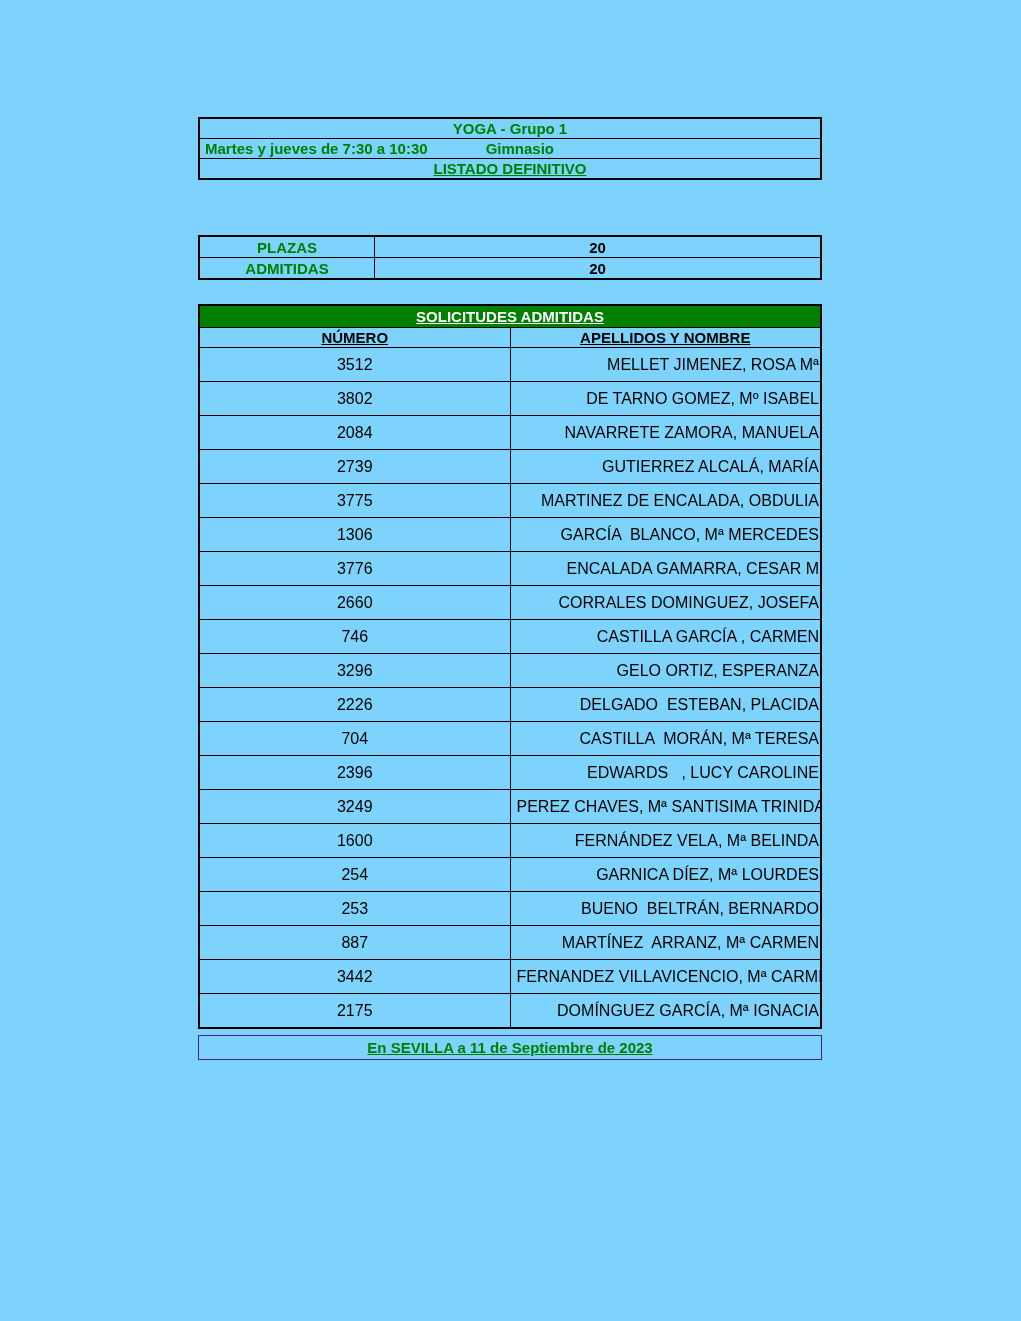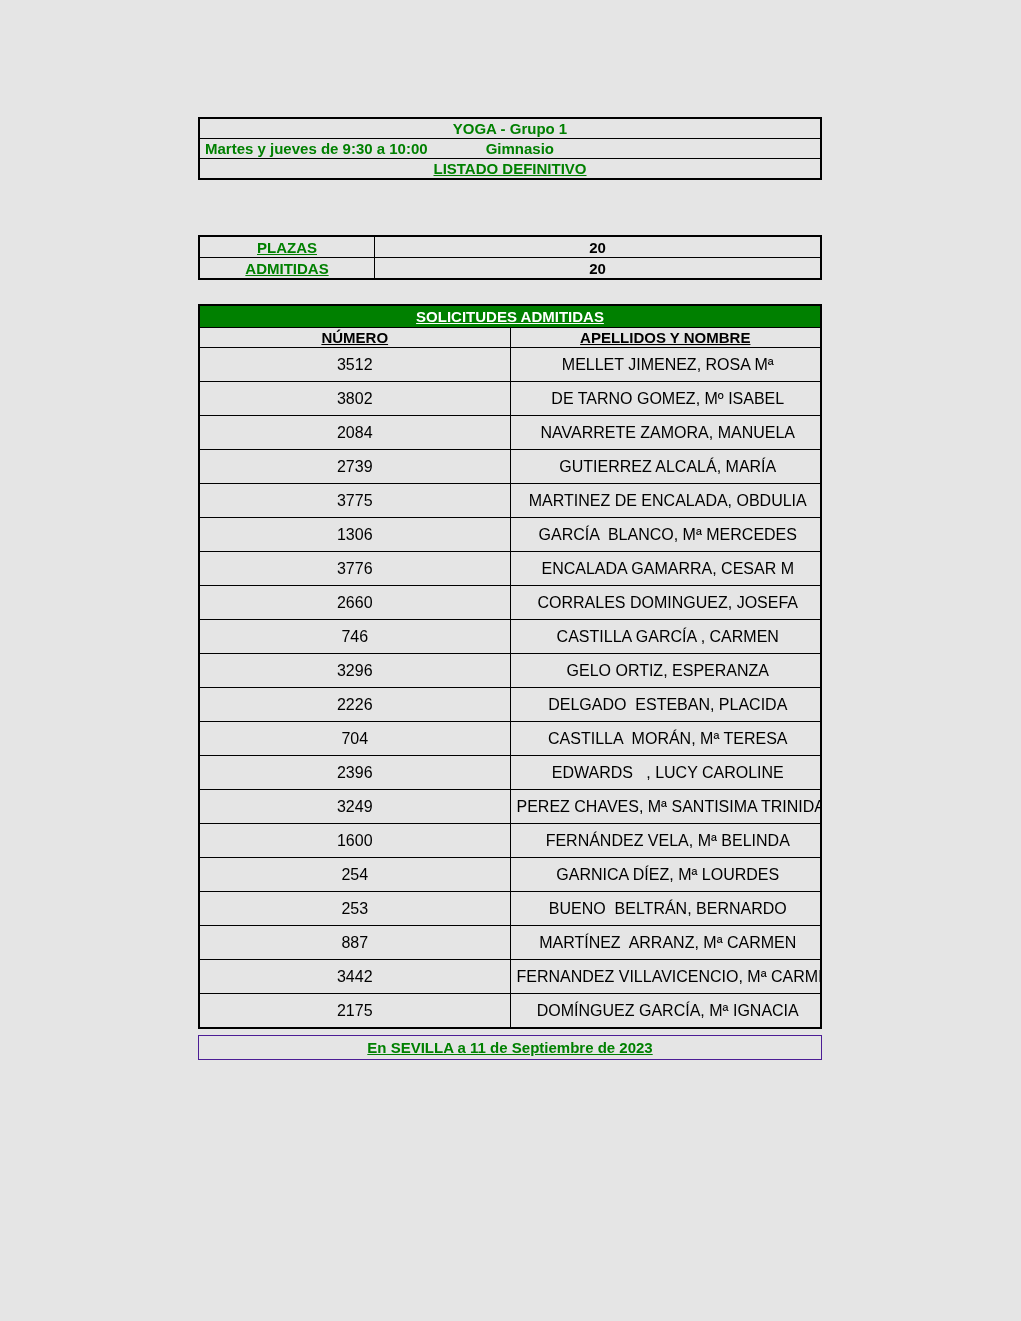--- a/index.html
+++ b/index.html
@@ -10,21 +10,21 @@
   body {
     width: 1021px;
     height: 1321px;
     position: relative;
     font-family: "Liberation Sans", sans-serif;
     color: #000000;
   }
   .page {
     position: absolute;
     inset: 0;
-    background: #e5e5e5;
+    background: #7dd3fc;
   }
   table {
     border-collapse: collapse;
     table-layout: fixed;
     position: absolute;
   }
   
   .header-table {
     left: 198px;
     top: 117px;
@@ -58,21 +58,20 @@
     height: 18px;
     font-size: 15px;
     font-weight: bold;
     vertical-align: middle;
     text-align: center;
     overflow: hidden;
   }
   .capacity-table td.cap-label {
     width: 172px;
     color: #008000;
-    text-decoration: underline;
   }
   .capacity-table td.cap-value { color: #000000; }
   
   .admitted-table {
     left: 198px;
     top: 304px;
     width: 624px;
     border: 2px solid #000;
   }
   .admitted-table td, .admitted-table th {
@@ -102,21 +101,21 @@
   .num-cell {
     height: 31px;
     font-size: 16px;
     text-align: center;
     font-weight: normal;
     margin-top: 20px;
   }
   .name-cell {
     height: 31px;
     font-size: 16px;
-    text-align: center;
+    text-align: right;
     padding-left: 6px;
     font-weight: normal;
     white-space: pre;
   }
   
   .footer-box {
     position: absolute;
     left: 198px;
     top: 1035px;
     width: 622px;
@@ -137,21 +136,21 @@
 <body>
 
 <div class="page">
 
   <table class="header-table">
     <tbody>
         <tr>
       <td class="center">YOGA - Grupo 1</td>
     </tr>
     <tr>
-      <td class="left"><span>Martes y jueves de 9:30 a 10:00</span><span class="loc-gap">Gimnasio</span></td>
+      <td class="left"><span>Martes y jueves de 7:30 a 10:30</span><span class="loc-gap">Gimnasio</span></td>
     </tr>
     <tr>
       <td class="center underline">LISTADO DEFINITIVO</td>
     </tr>
   </tbody>
     </table>
 
   <table class="capacity-table">
     <tbody>
         <tr>

